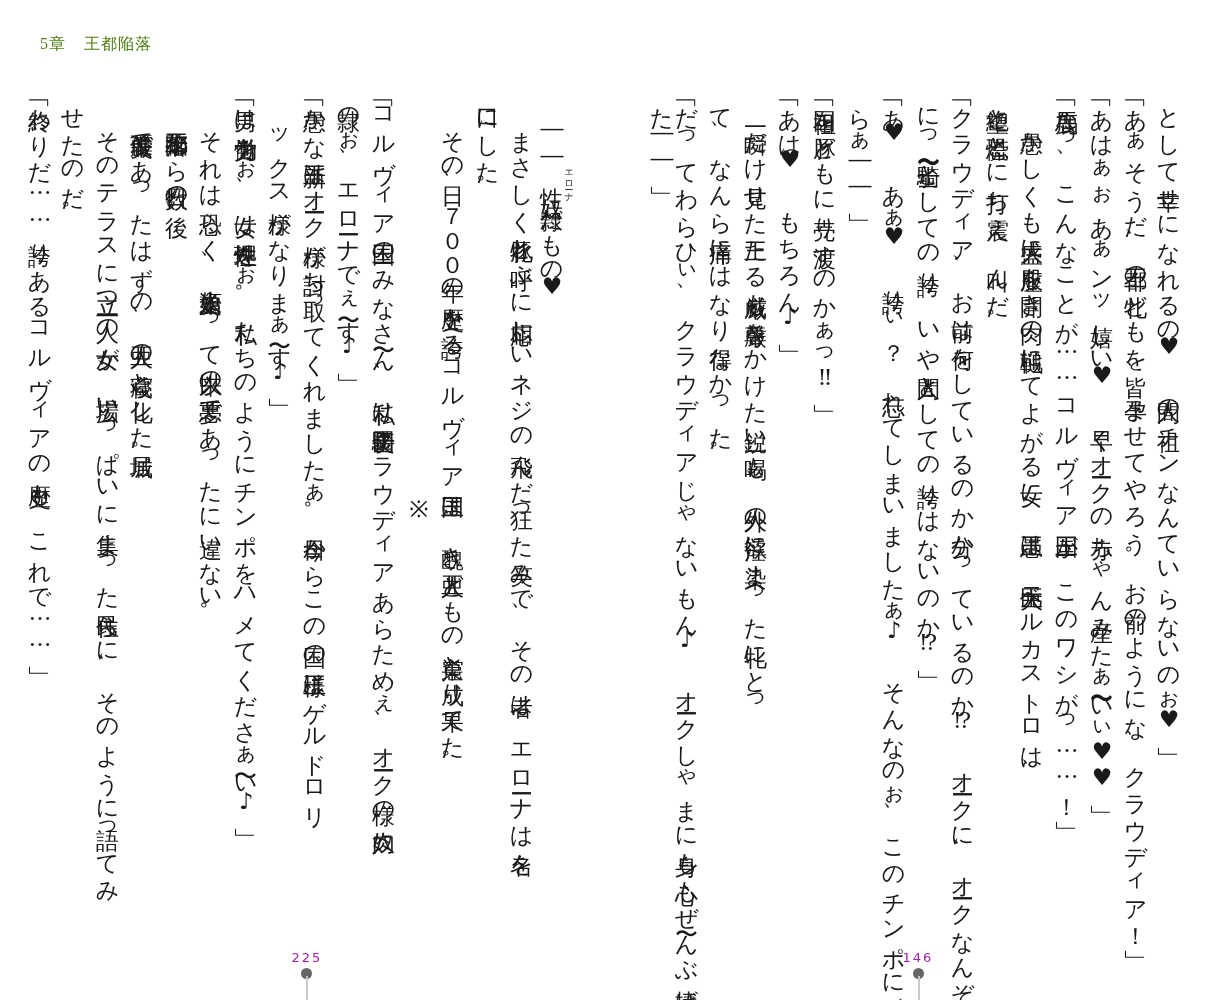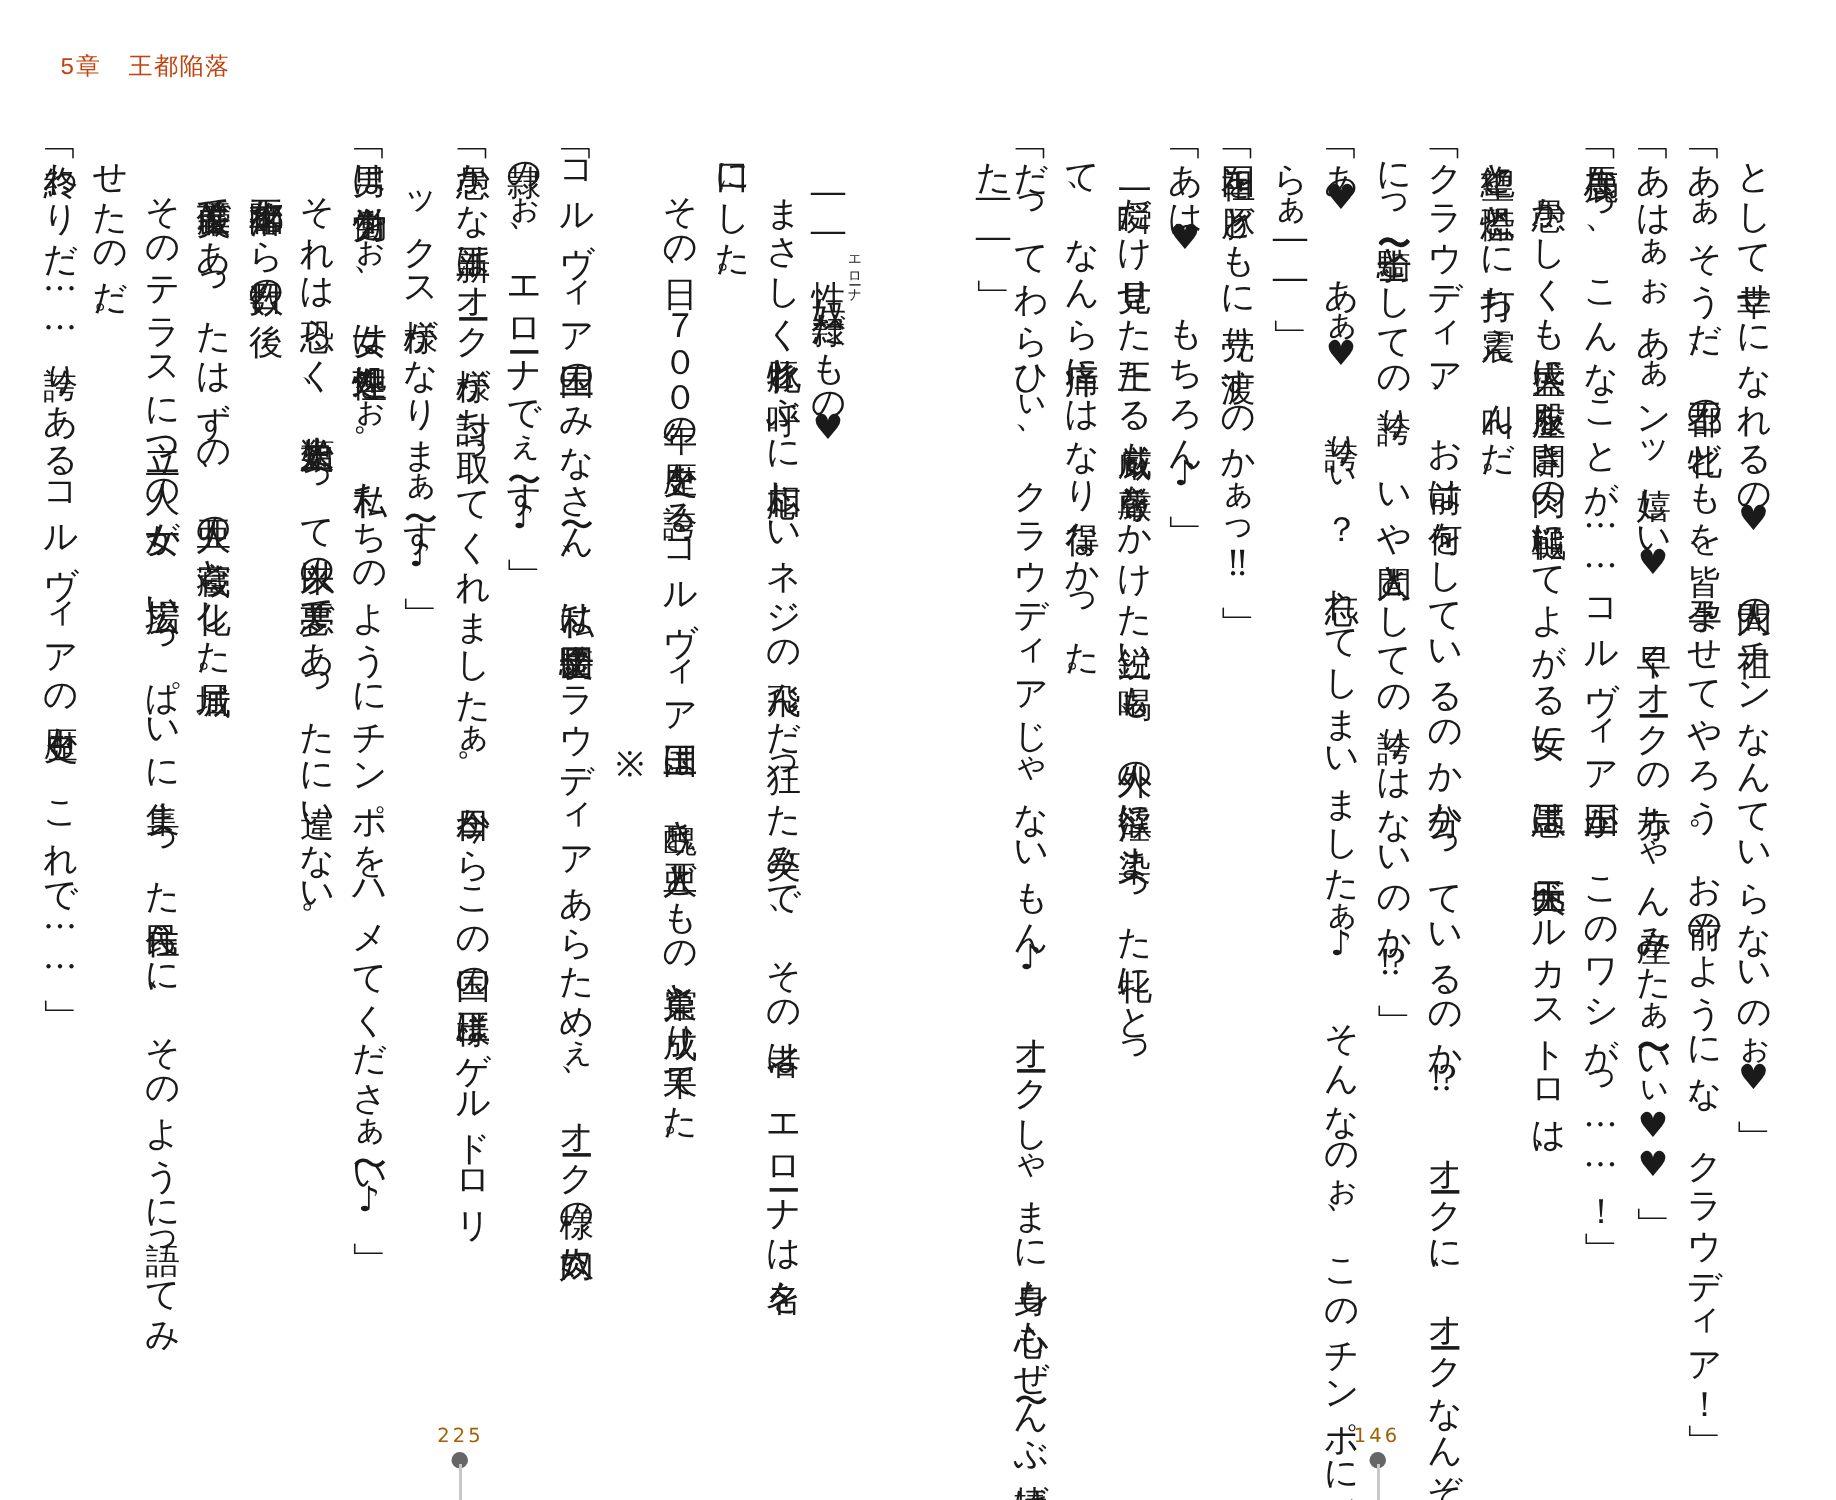--- a/index.html
+++ b/index.html
@@ -3,36 +3,36 @@
 <meta charset="utf-8">
 <style>
   html, body { margin: 0; padding: 0; background: #ffffff; }
   body {
     width: 1224px; height: 1000px; position: relative; overflow: hidden;
     font-family: "DejaVu Serif", "Liberation Serif", serif;
     color: #1a1a1a;
   }
   .running-head {
     position: absolute; left: 40px; top: 34px;
-    font-size: 16px; letter-spacing: 1px; color: #c2410c;
-    font-family: Liberation Mono, monospace;
+    font-size: 16px; letter-spacing: 1px; color: #4d7c0f;
+    font-family: Liberation Serif, serif;
   }
   .running-head .gap { display: inline-block; width: 18px; }
   .page { position: absolute; top: 0; height: 1000px; }
   .col {
     position: absolute; top: 92px; width: 34px; height: 860px;
     writing-mode: vertical-rl; text-orientation: upright;
     font-size: 23px; line-height: 34px; letter-spacing: 0.5px;
     white-space: nowrap; font-family: "DejaVu Serif", serif;
   }
   .col.indent { padding-top: 23px; }
   .col.mid { padding-top: 400px; }
   .col ruby rt { font-size: 9px; }
   .folio {
-    position: absolute; top: 950px; font-size: 13px; color: #a16207;
+    position: absolute; top: 950px; font-size: 13px; color: #a21caf;
     font-family: "DejaVu Sans", sans-serif; letter-spacing: 2px;
     width: 40px; text-align: center;
   }
   .folio-dot {
     position: absolute; top: 968px; width: 11px; height: 11px;
     border-radius: 50%; background: #666;
   }
   .folio-line {
     position: absolute; top: 976px; width: 2px; height: 24px; background: #c8c8c8;
   }

